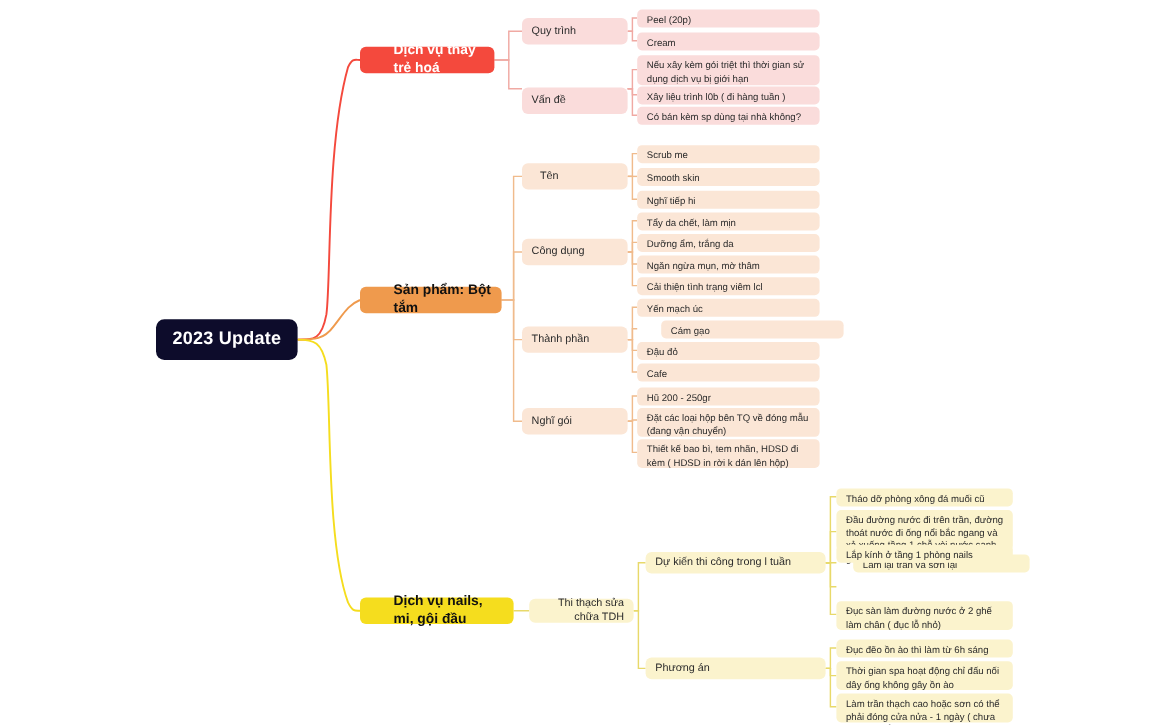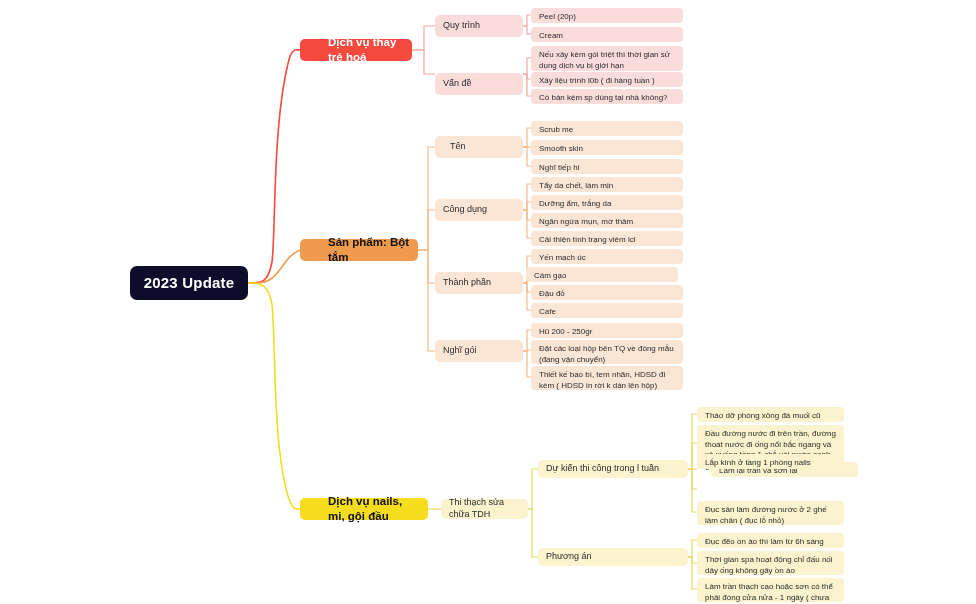--- a/index.html
+++ b/index.html
@@ -49,20 +49,21 @@
   }
   .node.main.red    { background: #f4493d; color:#ffffff; }
   .node.main.orange { background: #ef9a4d; color:#111111; }
   .node.main.yellow { background: #f5dd1e; color:#111111; }
 
   
   .node.sub {
     font-size: 9px;
     color: #2b2b2b;
     border-radius: 5px;
+    text-align: right;
   }
   .node.sub.red    { background: #fadcdb; }
   .node.sub.orange { background: #fbe6d6; }
   .node.sub.yellow { background: #fbf3cd; }
 
   
   .node.leaf {
     font-size: 8px;
     color: #2b2b2b;
     border-radius: 4px;
@@ -204,21 +205,21 @@
   <div class="node leaf orange" style="left:531px; top:213px; width:152px; height:15px;">
     <span class="node-label">Ngăn ngừa mụn, mờ thâm</span>
   </div>
   <div class="node leaf orange" style="left:531px; top:231px; width:152px; height:15px;">
     <span class="node-label">Cải thiện tình trạng viêm lcl</span>
   </div>
 
   <div class="node leaf orange" style="left:531px; top:249px; width:152px; height:15px;">
     <span class="node-label">Yến mạch úc</span>
   </div>
-  <div class="node leaf orange" style="left:526px; top:267px; width:152px; height:15px;">
+  <div class="node leaf orange" style="left:551px; top:267px; width:152px; height:15px;">
     <span class="node-label">Cám gạo</span>
   </div>
   <div class="node leaf orange" style="left:531px; top:285px; width:152px; height:15px;">
     <span class="node-label">Đậu đỏ</span>
   </div>
   <div class="node leaf orange" style="left:531px; top:303px; width:152px; height:15px;">
     <span class="node-label">Cafe</span>
   </div>
 
   <div class="node leaf orange" style="left:531px; top:323px; width:152px; height:15px;">

